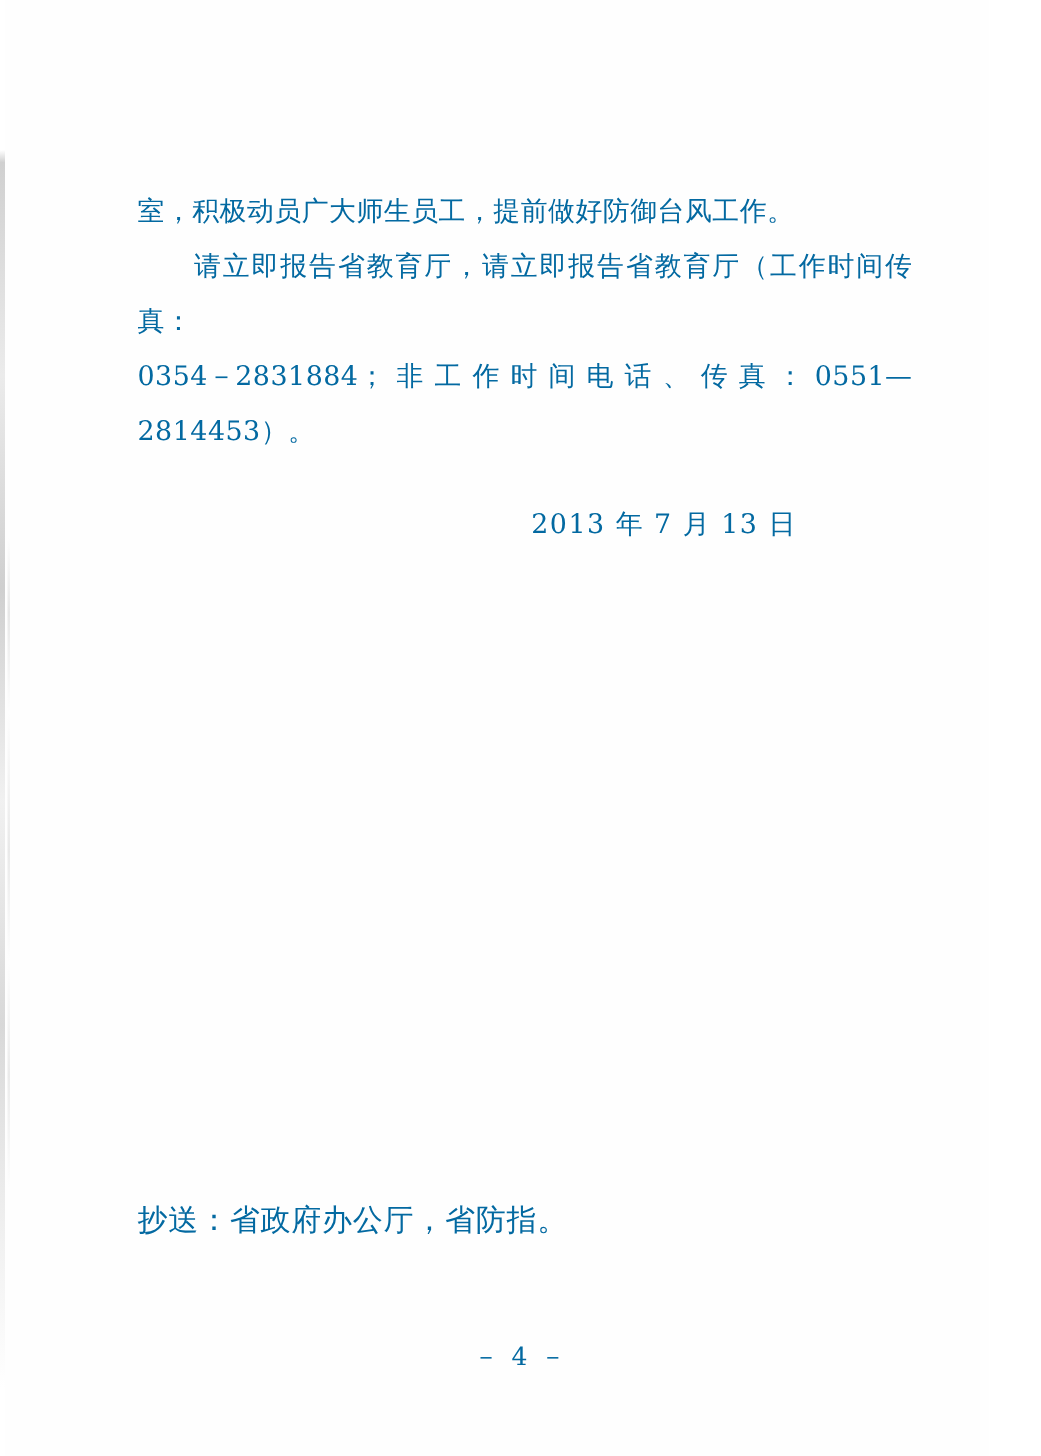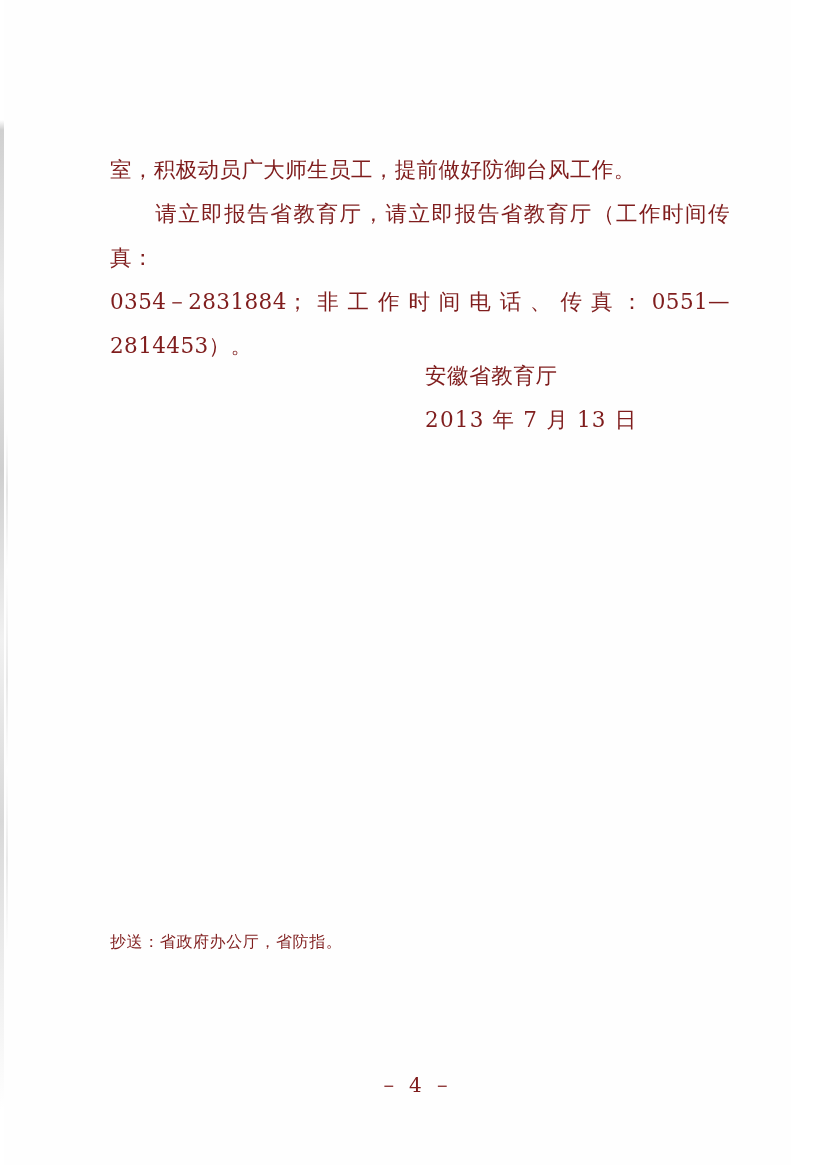--- a/index.html
+++ b/index.html
@@ -7,21 +7,21 @@
     padding: 0;
     background: #ffffff;
   }
   .page {
     position: relative;
     width: 791px;
     height: 1165px;
     background: #fefefe;
     overflow: hidden;
     font-family: "DejaVu Serif", "Liberation Serif", serif;
-    color: #7f1d1d;
+    color: #0369a1;
   }
   
   .scan-edge {
     position: absolute;
     left: 0;
     top: 0;
     width: 4px;
     height: 1165px;
     background: linear-gradient(to bottom,
         rgba(255,255,255,1) 0px,
@@ -67,22 +67,22 @@
     left: 425px;
     font-size: 21.5px;
     line-height: 44px;
     letter-spacing: 0.6px;
   }
   .sig-org { top: 354px; }
   .sig-date { top: 398px; letter-spacing: 1.2px; }
   .cc {
     position: absolute;
     left: 110px;
-    top: 932px;
-    font-size: 16px;
+    top: 960px;
+    font-size: 24px;
     letter-spacing: 0.6px;
   }
   .page-number {
     position: absolute;
     left: 0;
     top: 1072px;
     width: 833px;
     text-align: center;
     font-size: 20px;
     letter-spacing: 2px;
@@ -97,21 +97,20 @@
   <div class="scan-edge"></div>
   <div class="scan-edge2"></div>
 
   <div class="body-text p1">室，积极动员广大师生员工，提前做好防御台风工作。</div>
 
   <div class="body-text p2">
     <span class="indent"></span><span>请立即报告省教育厅，请立即报告省教育厅（工作时间传真：</span><br>
     <span>0354－2831884；非工作时间电话、传真：0551—2814453）。</span>
   </div>
 
-  <div class="signature sig-org">安徽省教育厅</div>
 
   <div class="signature sig-date num">2013 年 7 月 13 日</div>
 
   <div class="cc">抄送：省政府办公厅，省防指。</div>
 
   <div class="page-number">－ 4 －</div>
 
 </div>
 
 </body></html>

